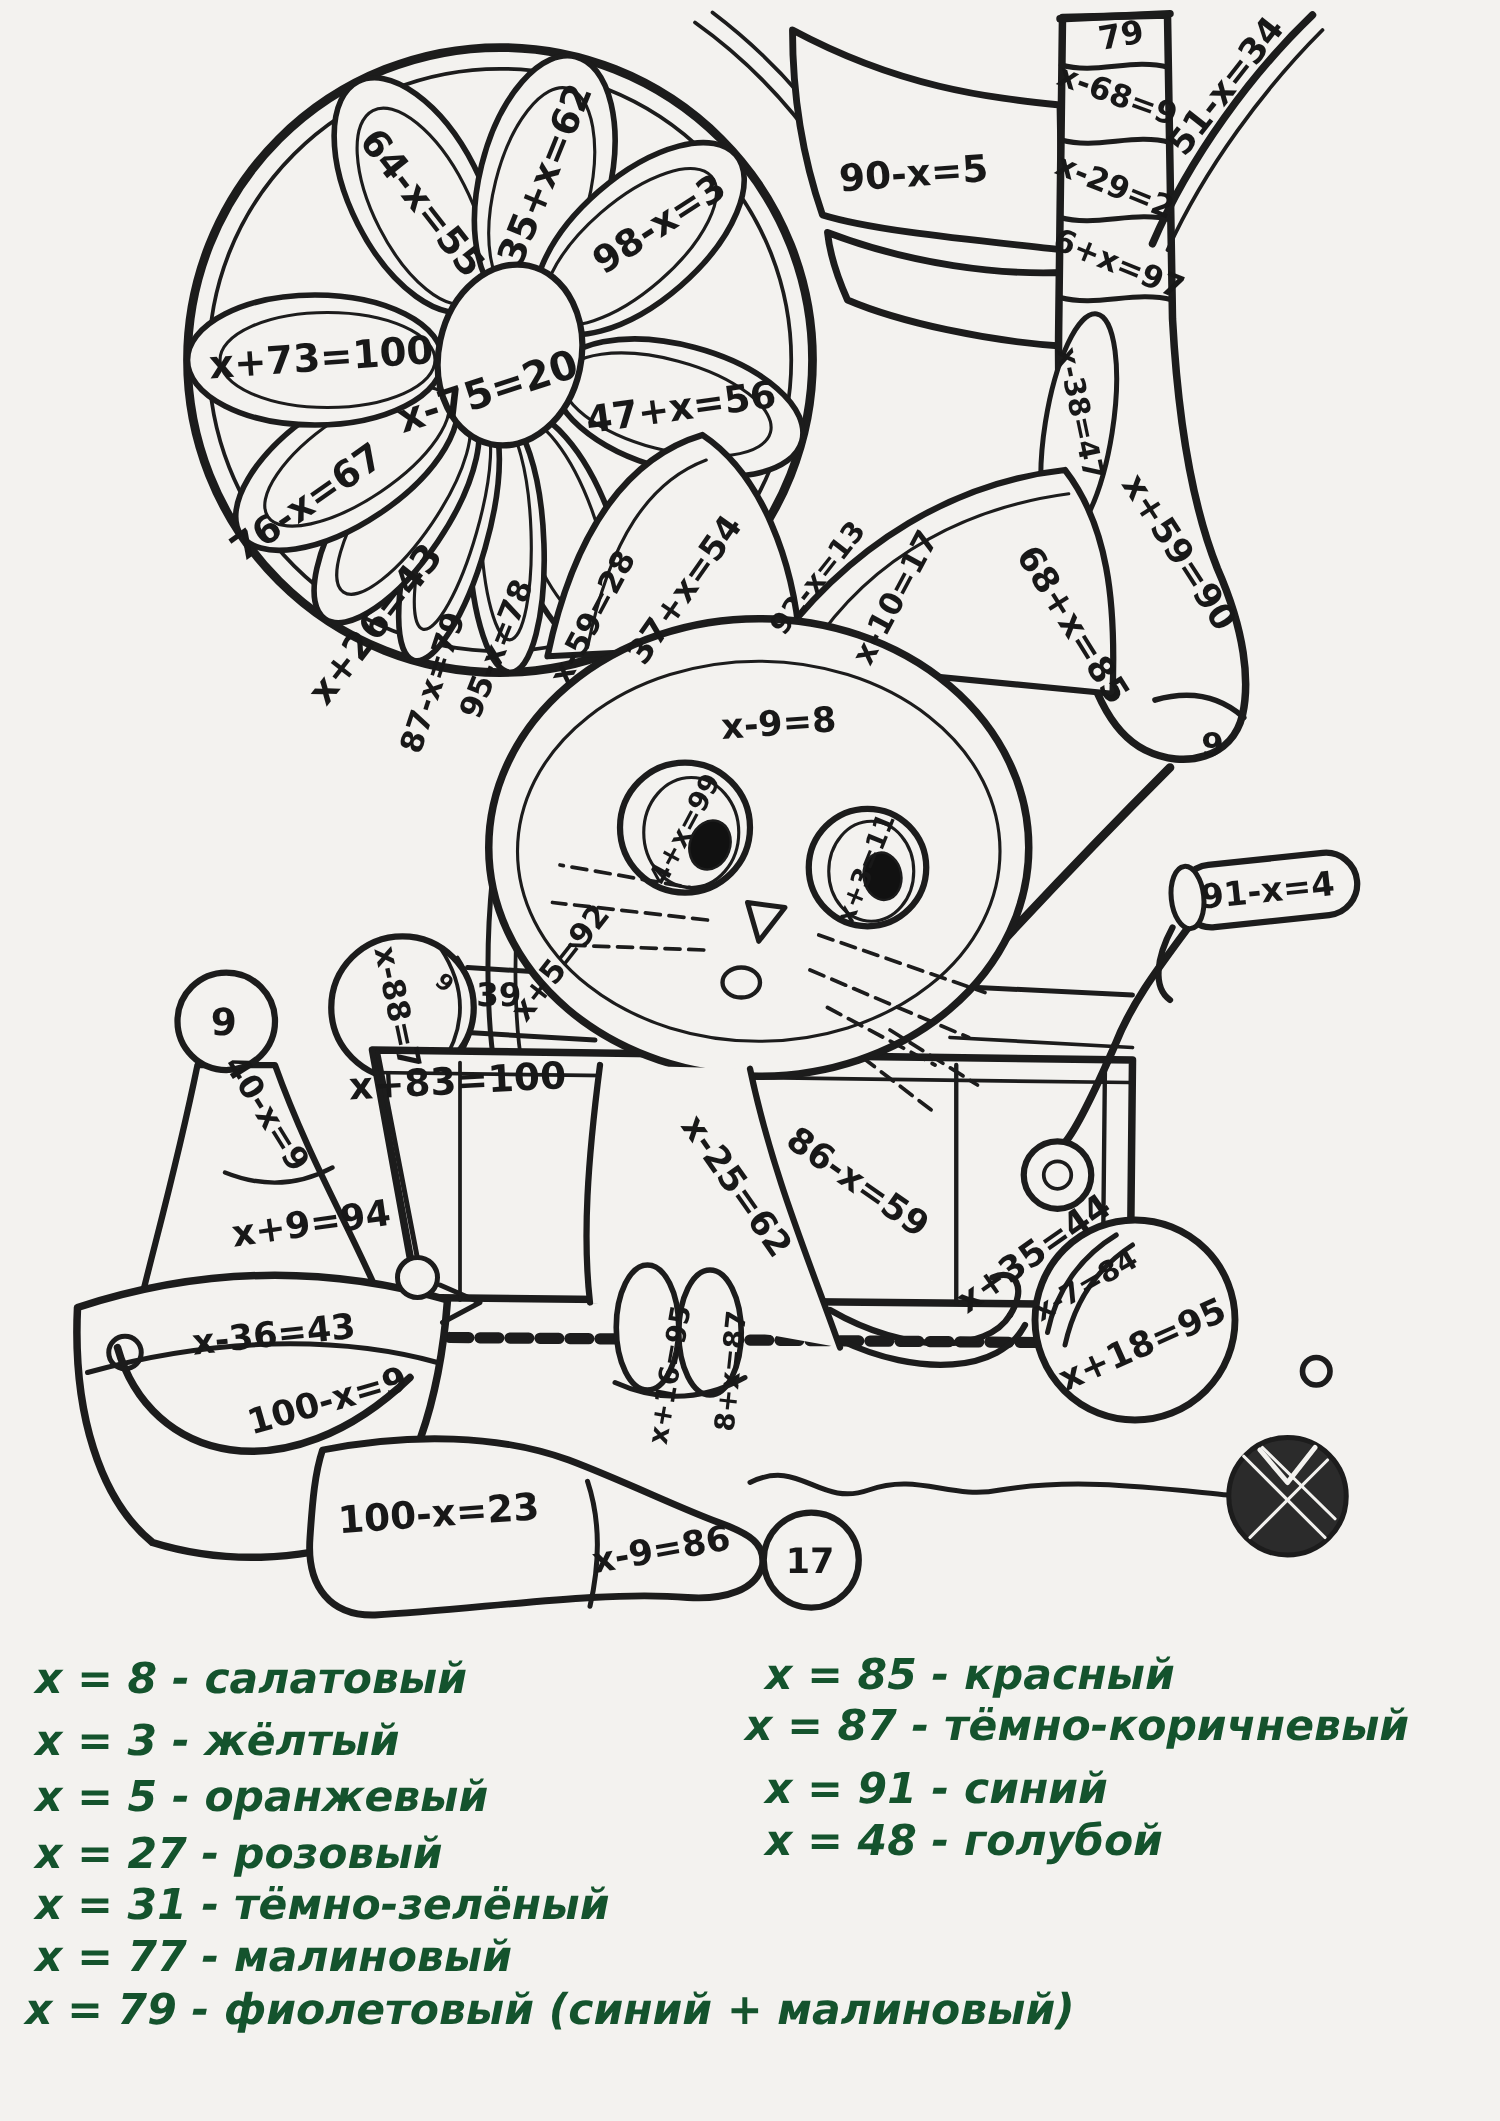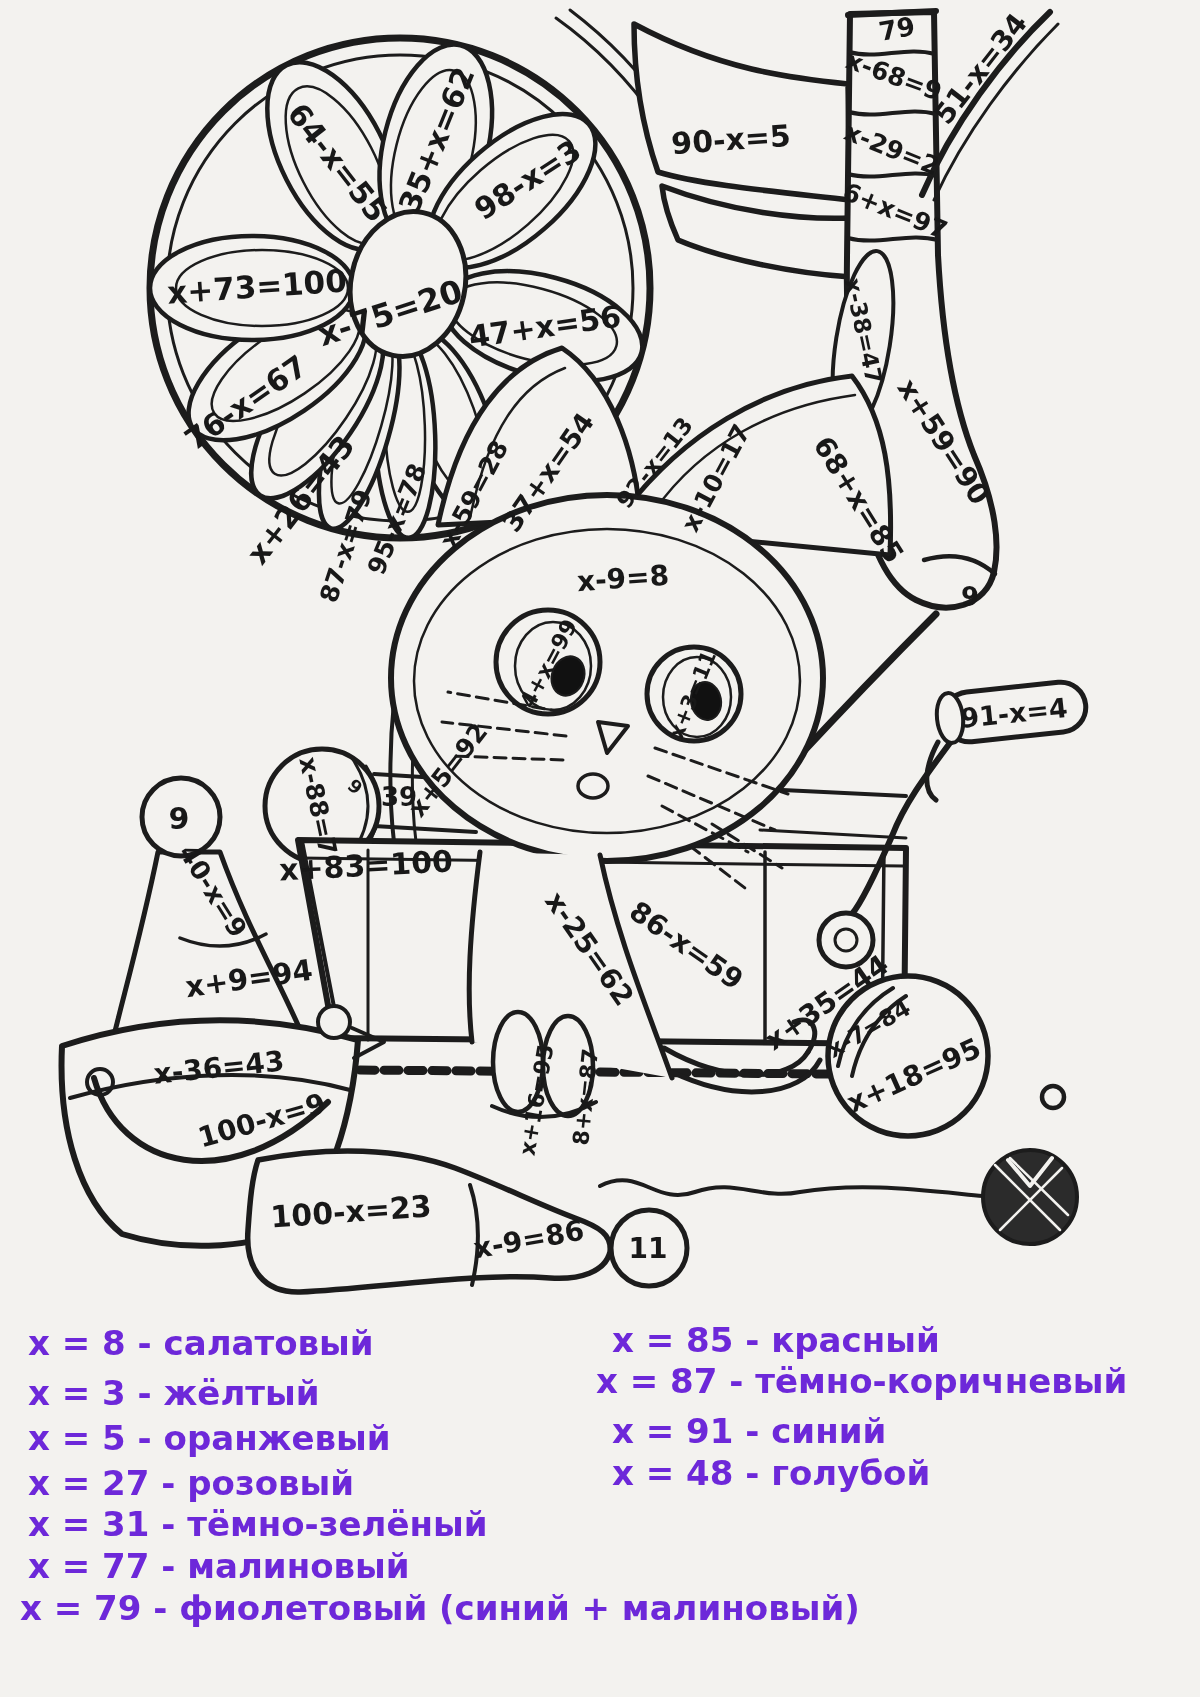--- a/index.html
+++ b/index.html
@@ -13,22 +13,22 @@
   svg{position:absolute;left:0;top:0;}
   .lbl{
     position:absolute;
     transform:translate(-50%,-50%) rotate(var(--r,0deg));
     white-space:nowrap;
     font-weight:700;color:#181818;
     letter-spacing:0px;line-height:1;
   }
   .leg{
     position:absolute;transform:translateY(-50%);
-    font-weight:700;font-size:34px;color:#6d28d9;
-    white-space:nowrap;letter-spacing:0px;
+    font-weight:700;font-size:34px;color:#14532d;
+    white-space:nowrap;letter-spacing:0px;font-style:italic;
   }
 </style>
 </head>
 <body>
 
 <div class="stage">
 
 <svg width="1200" height="1697" viewBox="0 0 1200 1697">
 <g stroke="#1c1c1c" stroke-linecap="round" stroke-linejoin="round" fill="none">
 
@@ -234,21 +234,21 @@
 <span class="lbl" style="left:366px;top:866px;--r:-3deg;font-size:30px">x+83=100</span>
 <span class="lbl" style="left:589px;top:949px;--r:55deg;font-size:28px">x-25=62</span>
 <span class="lbl" style="left:686px;top:946px;--r:35deg;font-size:28px">86-x=59</span>
 <span class="lbl" style="left:537px;top:1100px;--r:-80deg;font-size:22px">x+16=95</span>
 <span class="lbl" style="left:586px;top:1097px;--r:-84deg;font-size:22px">8+x=87</span>
 <span class="lbl" style="left:827px;top:1003px;--r:-35deg;font-size:28px">x+35=44</span>
 <span class="lbl" style="left:869px;top:1029px;--r:-30deg;font-size:23px">x-7=84</span>
 <span class="lbl" style="left:914px;top:1076px;--r:-24deg;font-size:28px">x+18=95</span>
 <span class="lbl" style="left:351px;top:1212px;--r:-4deg;font-size:30px">100-x=23</span>
 <span class="lbl" style="left:529px;top:1240px;--r:-10deg;font-size:28px">x-9=86</span>
-<span class="lbl" style="left:648px;top:1249px;--r:0deg;font-size:28px">11</span>
+<span class="lbl" style="left:648px;top:1249px;--r:0deg;font-size:28px">17</span>
 
 <div>
   <div class="leg" style="left:28px;top:1343px">x = 8  -  салатовый</div>
   <div class="leg" style="left:28px;top:1393px">x = 3  -  жёлтый</div>
   <div class="leg" style="left:28px;top:1438px">x = 5 -  оранжевый</div>
   <div class="leg" style="left:28px;top:1483px">x = 27 -  розовый</div>
   <div class="leg" style="left:28px;top:1524px">x = 31 -  тёмно-зелёный</div>
   <div class="leg" style="left:28px;top:1566px">x = 77 -  малиновый</div>
   <div class="leg" style="left:20px;top:1608px">x = 79 -  фиолетовый (синий + малиновый)</div>
   <div class="leg" style="left:612px;top:1340px">x = 85 -  красный</div>

